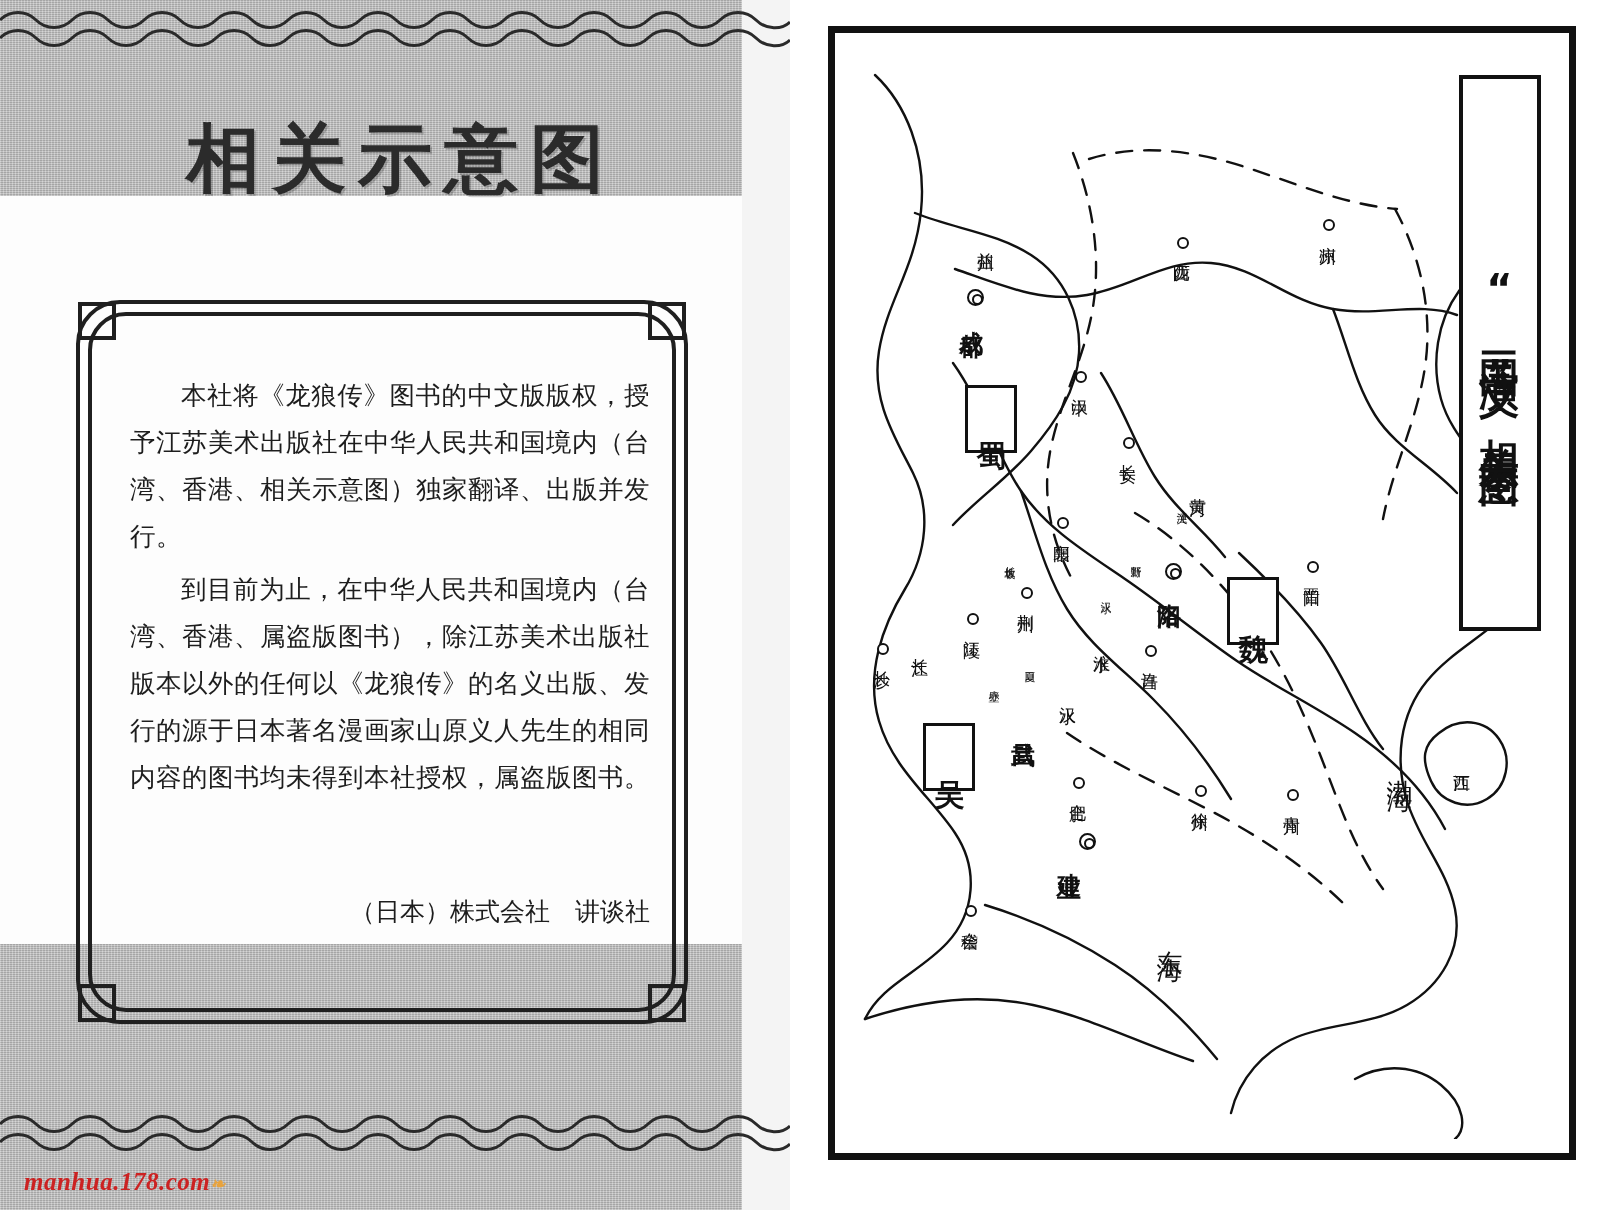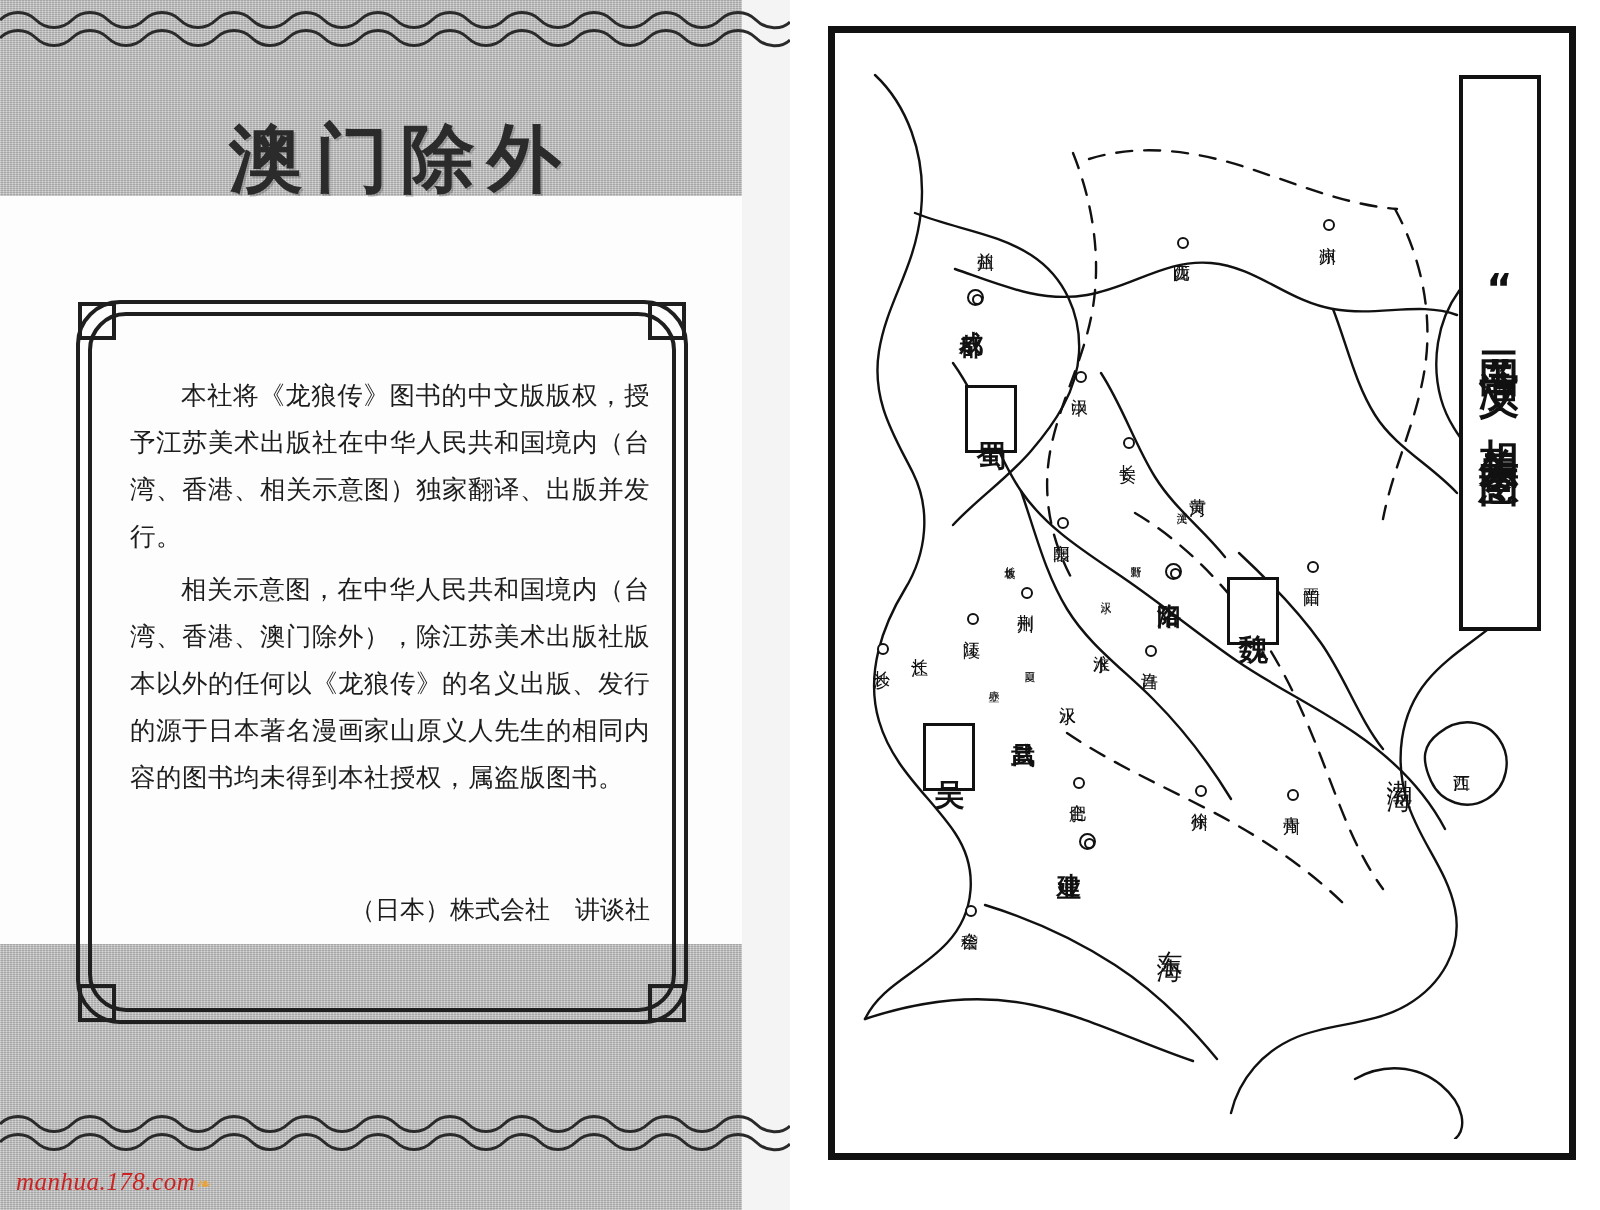--- a/index.html
+++ b/index.html
@@ -112,36 +112,36 @@
     margin: 0 0 6px 0;
     text-indent: 2em;
     text-align: justify;
   }
   .signature {
     position: absolute;
     left: 130px;
     top: 890px;
     width: 520px;
     text-align: right;
-    font-family: Liberation Mono, monospace;
+    font-family: Liberation Serif, serif;
     font-size: 25px;
     line-height: 44px;
     color: #1d1d1d;
     z-index: 6;
     padding-right: 10px;
   }
   .signature div { white-space: pre; }
 
   .watermark {
     position: absolute;
-    left: 16px;
+    left: 24px;
     top: 1168px;
     font-family: "Liberation Serif", serif;
     font-size: 25px;
-    font-weight: normal;
+    font-weight: bold;
     font-style: italic;
     color: #cc2222;
     z-index: 20;
     letter-spacing: 0.5px;
   }
   .watermark .leaf {
     color: #e8a33d;
     font-size: 18px;
   }
 
@@ -281,21 +281,21 @@
     <div class="wave-strip wave-bottom">
       <svg width="790" height="44" viewBox="0 0 790 44" xmlns="http://www.w3.org/2000/svg">
         <g fill="none" stroke="#2a2a2a" stroke-width="3">
           <path d="M0,12 C10,2 26,2 36,12 C46,22 62,22 72,12 C82,2 98,2 108,12 C118,22 134,22 144,12 C154,2 170,2 180,12 C190,22 206,22 216,12 C226,2 242,2 252,12 C262,22 278,22 288,12 C298,2 314,2 324,12 C334,22 350,22 360,12 C370,2 386,2 396,12 C406,22 422,22 432,12 C442,2 458,2 468,12 C478,22 494,22 504,12 C514,2 530,2 540,12 C550,22 566,22 576,12 C586,2 602,2 612,12 C622,22 638,22 648,12 C658,2 674,2 684,12 C694,22 710,22 720,12 C730,2 746,2 756,12 C766,22 782,22 790,14"></path>
           <path d="M0,30 C10,20 26,20 36,30 C46,40 62,40 72,30 C82,20 98,20 108,30 C118,40 134,40 144,30 C154,20 170,20 180,30 C190,40 206,40 216,30 C226,20 242,20 252,30 C262,40 278,40 288,30 C298,20 314,20 324,30 C334,40 350,40 360,30 C370,20 386,20 396,30 C406,40 422,40 432,30 C442,20 458,20 468,30 C478,40 494,40 504,30 C514,20 530,20 540,30 C550,40 566,40 576,30 C586,20 602,20 612,30 C622,40 638,40 648,30 C658,20 674,20 684,30 C694,40 710,40 720,30 C730,20 746,20 756,30 C766,40 782,40 790,32"></path>
         </g>
       </svg>
     </div>
 
     <div class="title-zone">
-      <h1 class="doc-title">澳门除外</h1>
+      <h1 class="doc-title">相关示意图</h1>
     </div>
 
     <div class="frame">
       <svg width="628" height="740" viewBox="0 0 628 740" xmlns="http://www.w3.org/2000/svg">
         <g fill="none" stroke="#1f1f1f" stroke-width="4">
 
           <line x1="104" y1="10" x2="524" y2="10"></line>
           <line x1="104" y1="22" x2="524" y2="22"></line>
 
           <line x1="104" y1="718" x2="524" y2="718"></line>
@@ -321,21 +321,21 @@
 
           <path d="M524,730 L576,730 A42,42 0 0 0 618,688 L618,636"></path>
           <path d="M524,718 L570,718 A36,36 0 0 0 606,682 L606,636"></path>
           <rect x="582" y="694" width="34" height="34"></rect>
         </g>
       </svg>
     </div>
 
     <div class="body-text">
       <p>本社将《龙狼传》图书的中文版版权，授予江苏美术出版社在中华人民共和国境内（台湾、香港、相关示意图）独家翻译、出版并发行。</p>
-      <p>相关示意图，在中华人民共和国境内（台湾、香港、澳门除外），除江苏美术出版社版本以外的任何以《龙狼传》的名义出版、发行的源于日本著名漫画家山原义人先生的相同内容的图书均未得到本社授权，属盗版图书。</p>
+      <p>到目前为止，在中华人民共和国境内（台湾、香港、属盗版图书），除江苏美术出版社版本以外的任何以《龙狼传》的名义出版、发行的源于日本著名漫画家山原义人先生的相同内容的图书均未得到本社授权，属盗版图书。</p>
     </div>
 
     <div class="signature">
       <div>（日本）株式会社　讲谈社</div>
     </div>
 
     <div class="watermark">
       <span>manhua.178.com</span><span class="leaf">❧</span>
     </div>
   </div>

